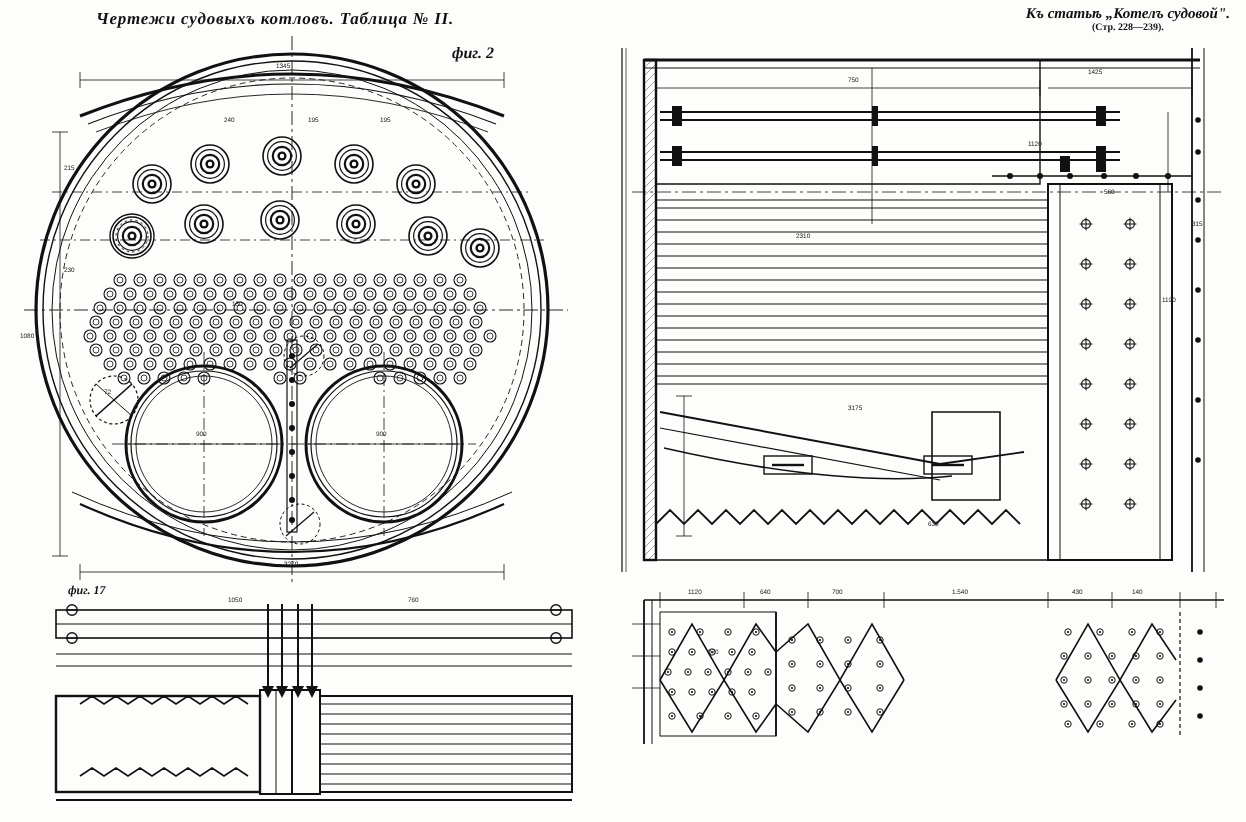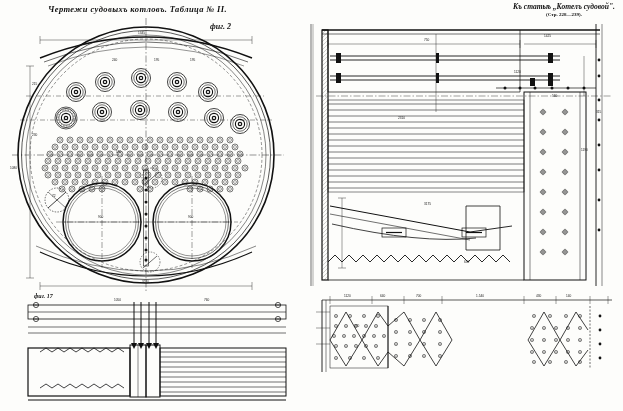--- a/index.html
+++ b/index.html
@@ -33,21 +33,21 @@
 
 <div id="plate">
 
   <div class="ttl">Чертежи судовыхъ котловъ. Таблица № II.</div>
 
   <div class="hdr-right">
     <div class="l1">Къ статьѣ „Котелъ судовой".</div>
     <div class="l2">(Стр. 228—239).</div>
   </div>
 
-  <div class="figlabel" style="left:210px;top:22px;">фиг. 2</div>
+  <div class="figlabel" style="left:226px;top:22px;">фиг. 2</div>
   <div class="figlabel" style="left:34px;top:293px;font-size:6px;">фиг. 17</div>
 
   <svg class="ink" style="left:0;top:0;" width="623" height="411" viewBox="0 0 623 411">
     <defs>
       <pattern id="hatchH" width="6" height="3" patternUnits="userSpaceOnUse">
         <line x1="0" y1="1.5" x2="6" y2="1.5" stroke="#111" stroke-width="0.5"></line>
       </pattern>
       <pattern id="hatchD" width="4" height="4" patternUnits="userSpaceOnUse">
         <line x1="0" y1="4" x2="4" y2="0" stroke="#111" stroke-width="0.4"></line>
       </pattern>

